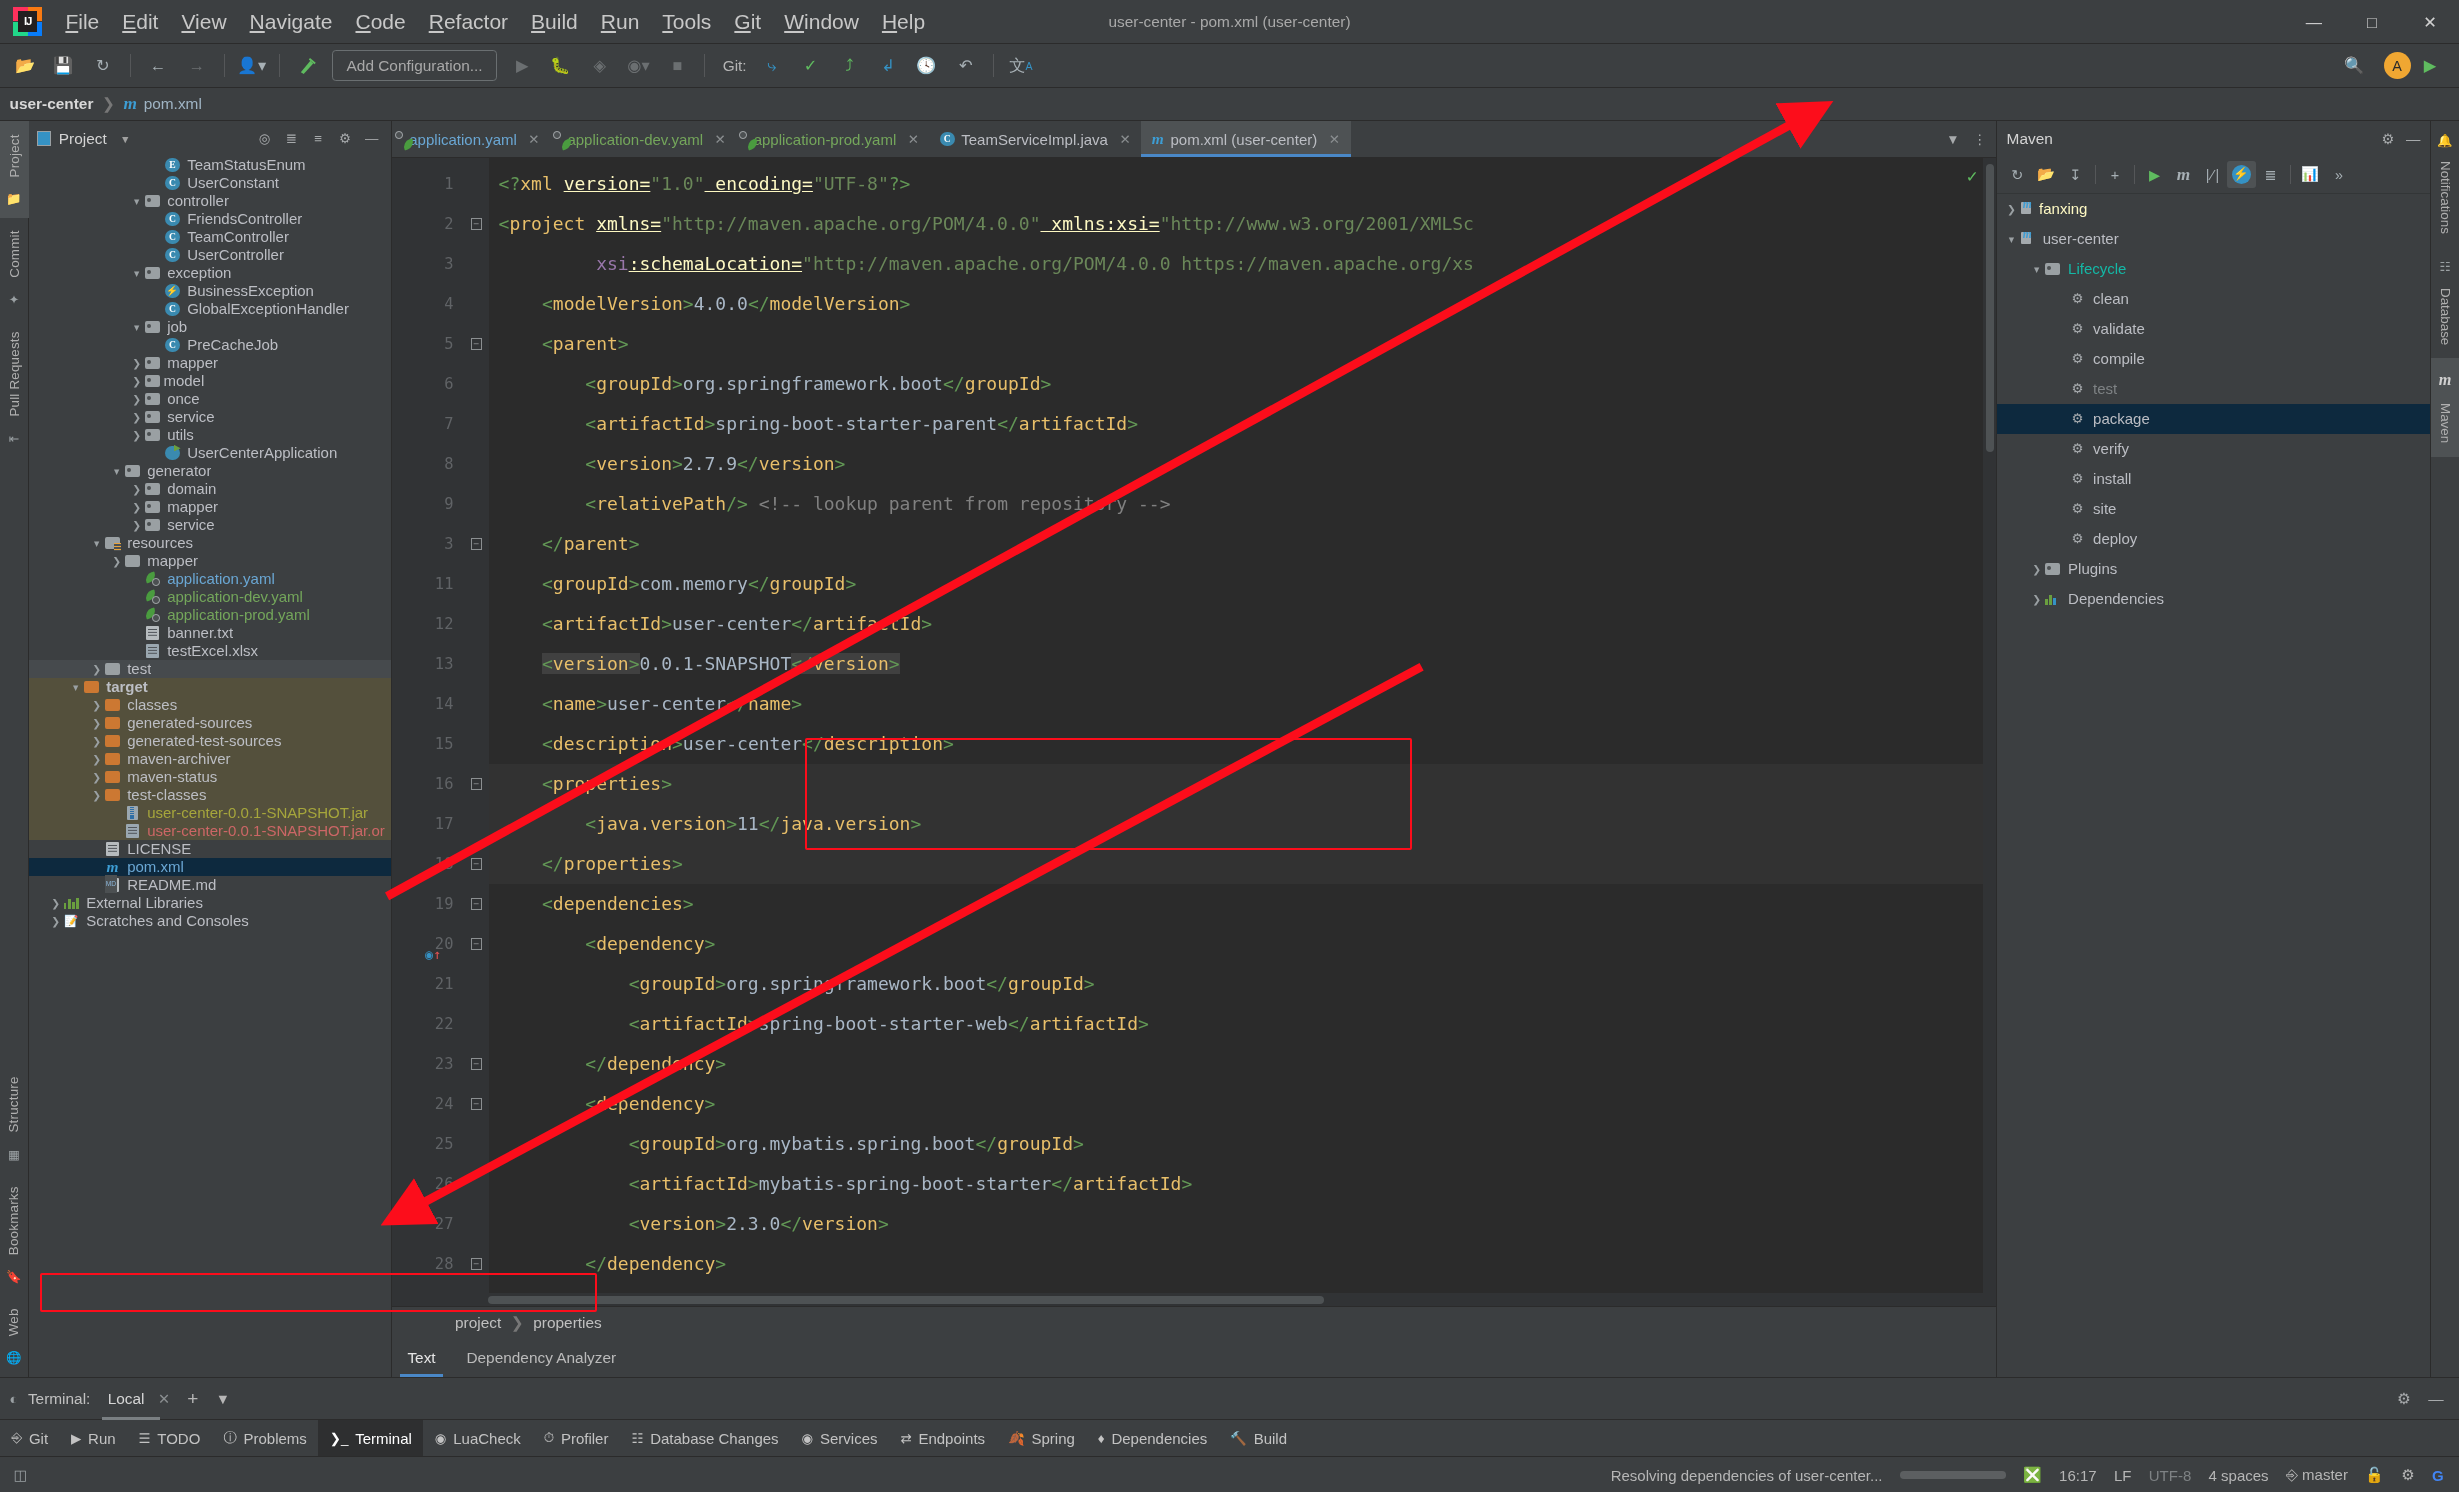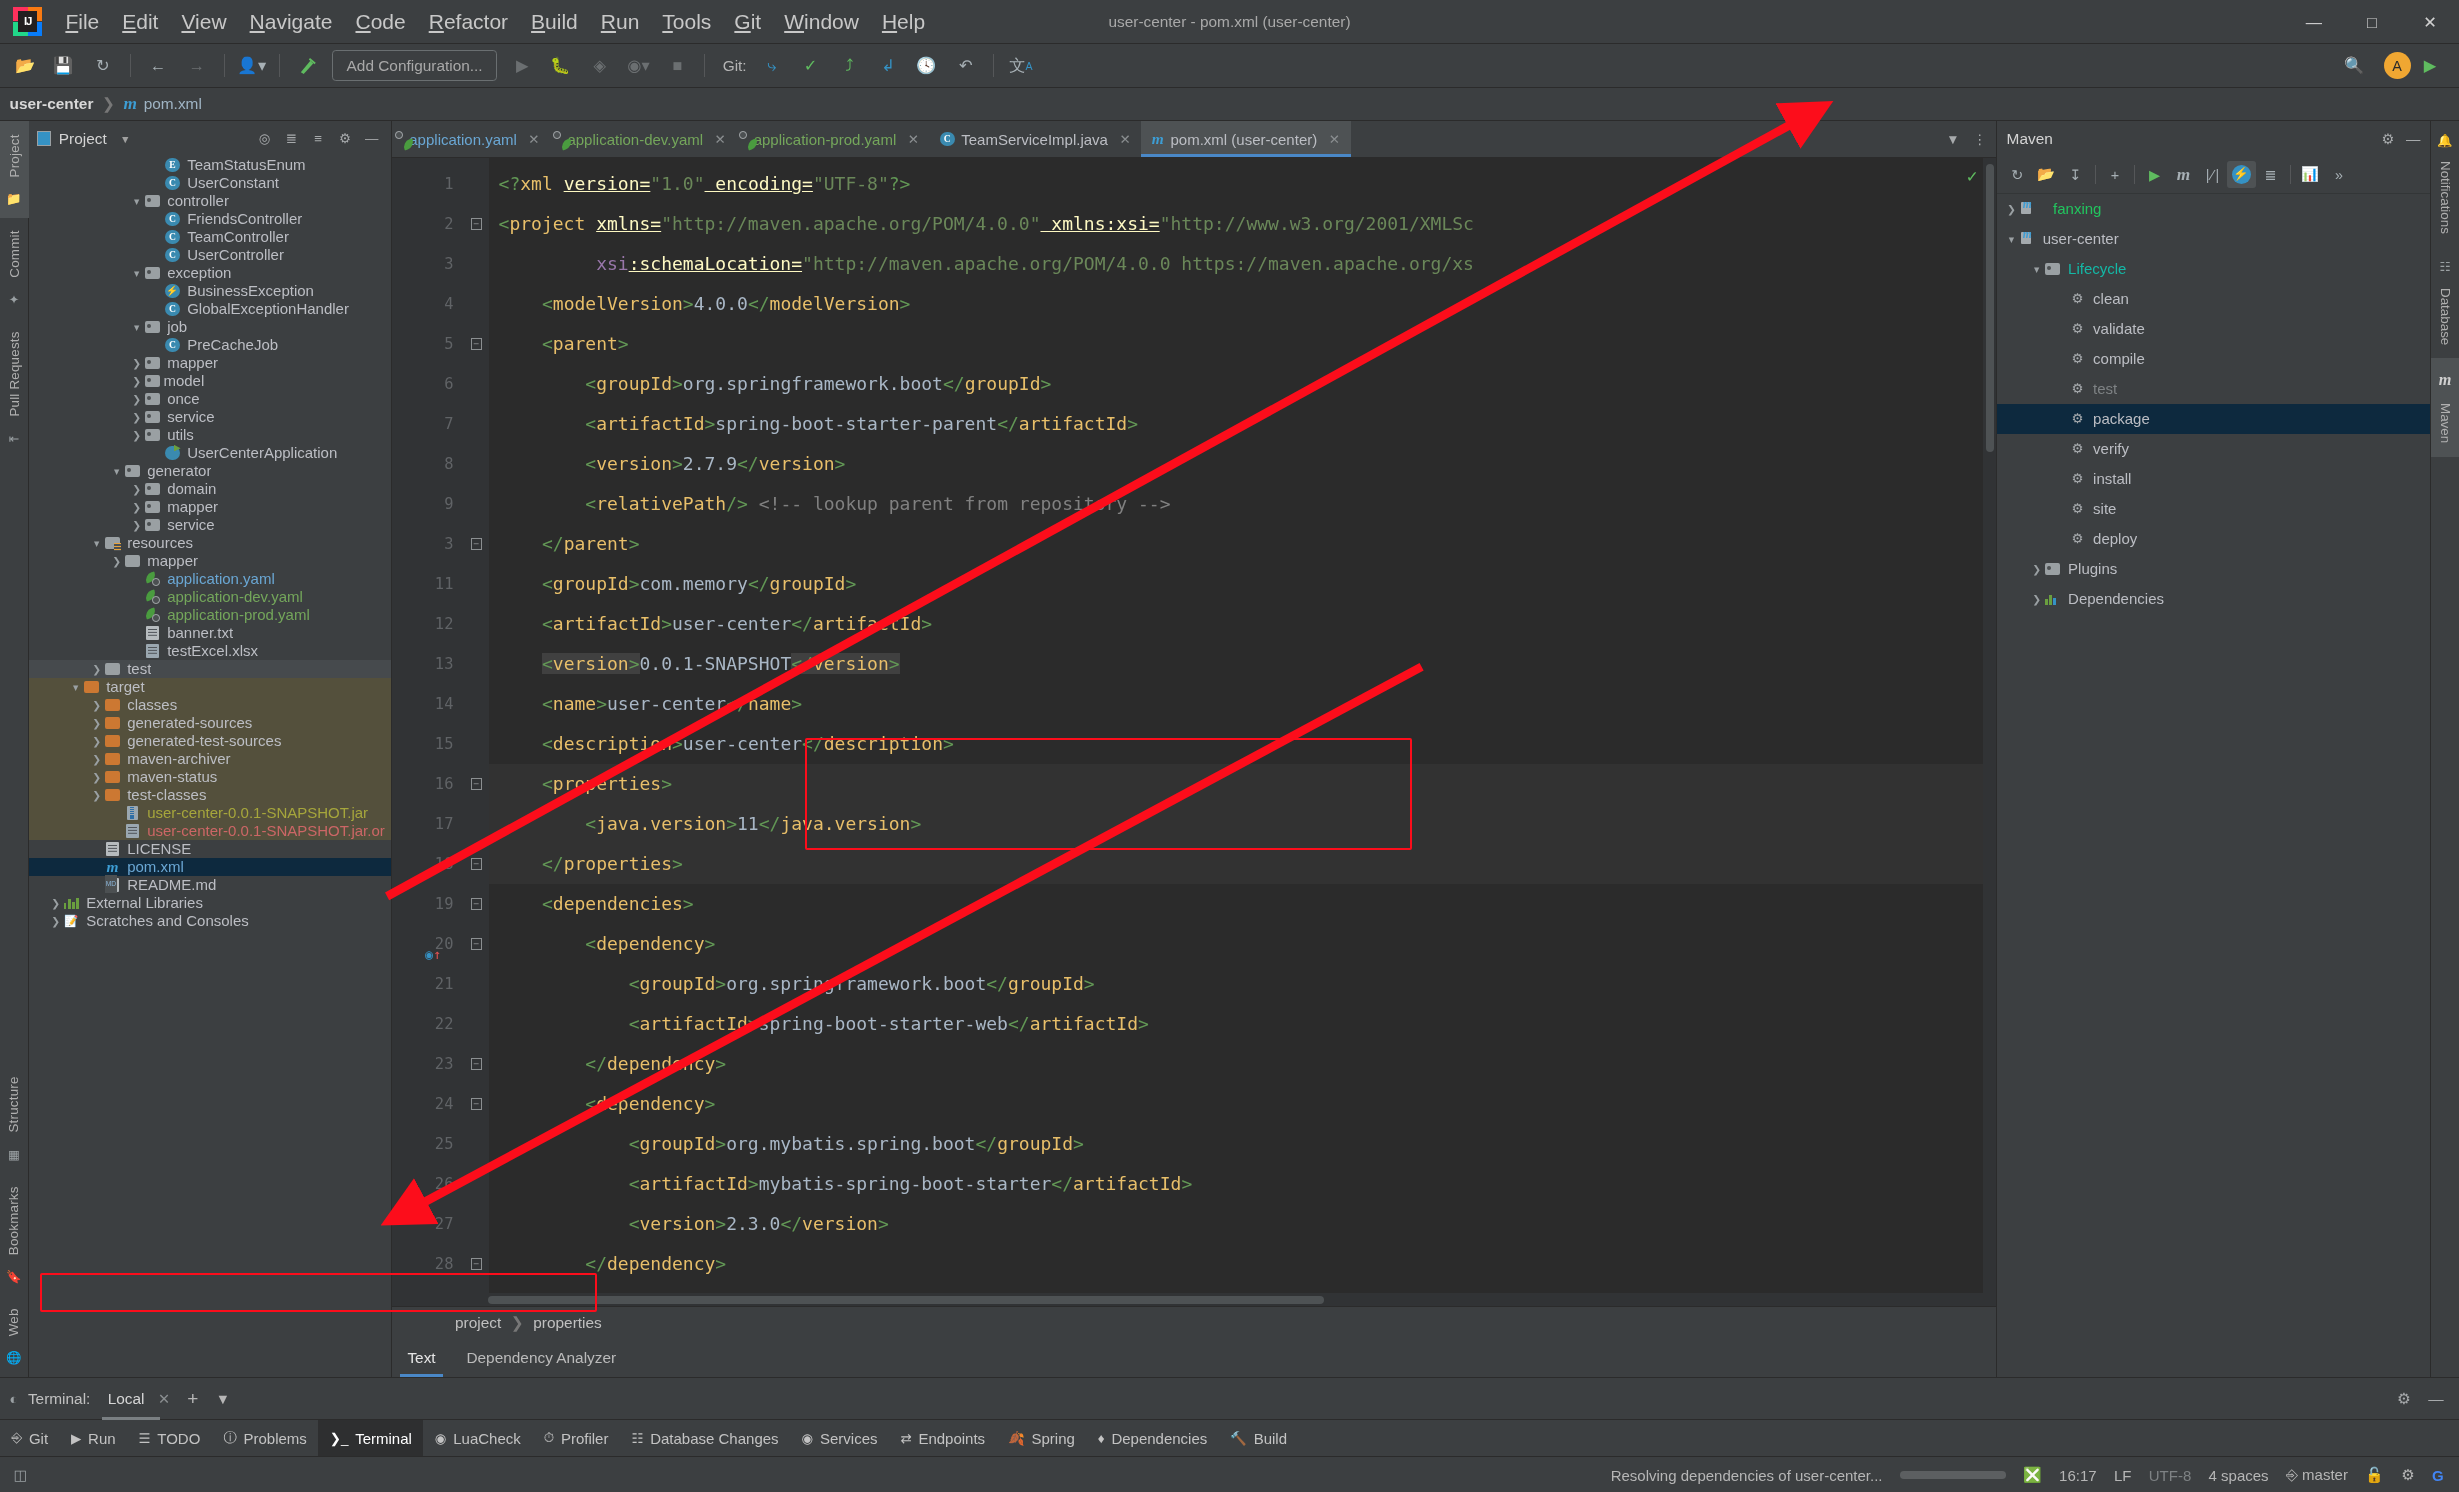--- a/index.html
+++ b/index.html
@@ -591,21 +591,21 @@
               <span class="folder plain"></span>
             </span>
             <span class="lbl c-def" style="margin-left: 5.8px;">test</span>
           </div>
           <div class="row target-bg">
             <span style="width: 40px; flex: 0 0 auto;"></span>
             <span class="arr">▾</span>
             <span class="ico">
               <span class="folder plain orange"></span>
             </span>
-            <span class="lbl c-def" style="margin-left: 5.8px;">target</span>
+            <span class="lbl c-def" style="margin-left: 5.8px; font-weight: bold;">target</span>
           </div>
           <div class="row target-bg">
             <span style="width: 61px; flex: 0 0 auto;"></span>
             <span class="arr">❯</span>
             <span class="ico">
               <span class="folder plain orange"></span>
             </span>
             <span class="lbl c-def" style="margin-left: 5.8px;">classes</span>
           </div>
           <div class="row target-bg">
@@ -907,21 +907,21 @@
         <div class="mvb">📊</div>
         <div class="mvb">»</div>
       </div>
       <div class="mv-tree" id="maven-tree">
           <div class="row" style="height: 30px; line-height: 30px;">
             <span style="width: 7.7px; flex: 0 0 auto;"></span>
             <span class="arr">❯</span>
             <span class="ico">
               <span class="mvfile"></span>
             </span>
-            <span class="lbl" style="margin-left: 17px; color: #22c55e;">fanxing</span>
+            <span class="lbl" style="margin-left: 3px; color: #fef9c3;">fanxing</span>
           </div>
           <div class="row" style="height: 30px; line-height: 30px;">
             <span style="width: 7.7px; flex: 0 0 auto;"></span>
             <span class="arr">▾</span>
             <span class="ico">
               <span class="mvfile"></span>
             </span>
             <span class="lbl" style="margin-left: 6.7px; color: rgb(188, 190, 196);">user-center</span>
           </div>
           <div class="row" style="height: 30px; line-height: 30px;">

